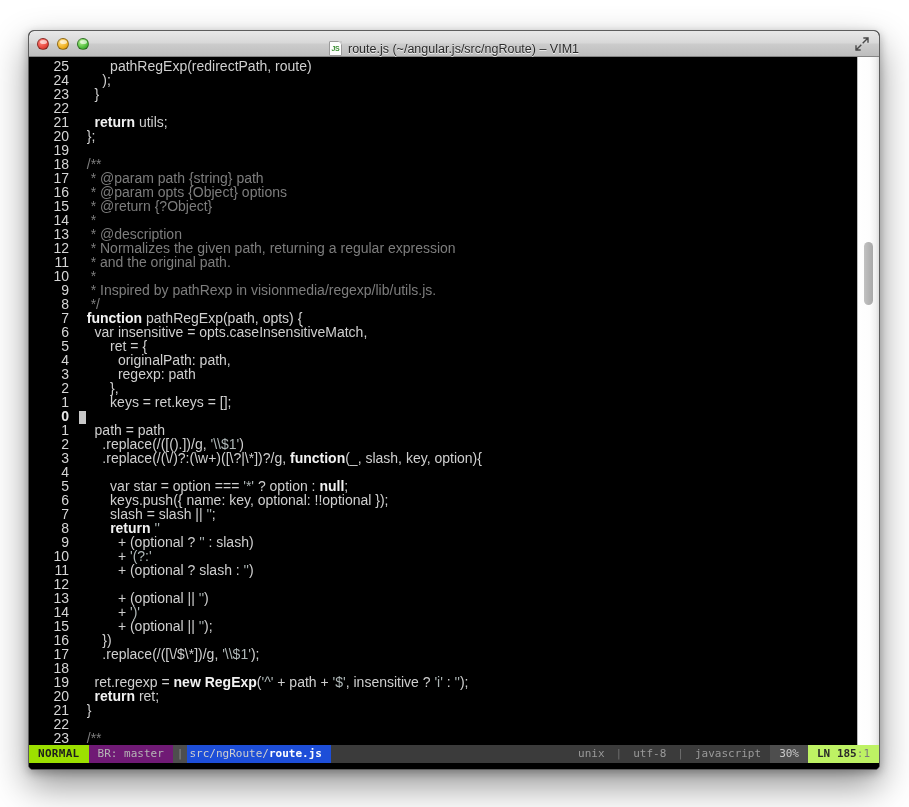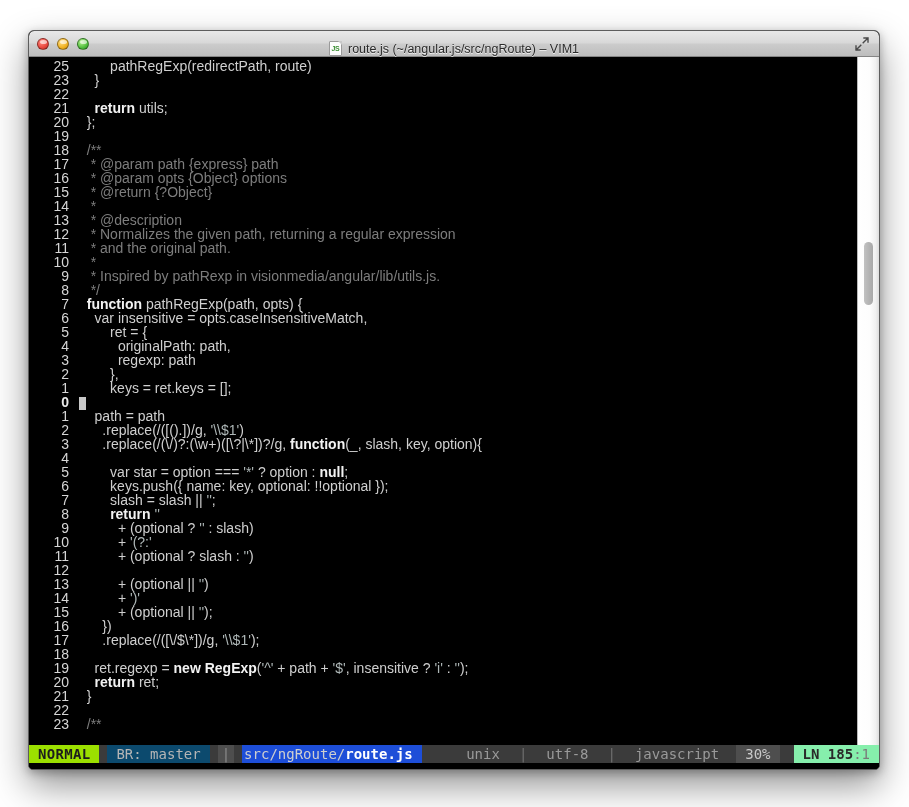--- a/index.html
+++ b/index.html
@@ -180,36 +180,35 @@
     cursor: pointer;
   }
 
   
   #statusbar {
     height: 18px;
     display: flex;
     align-items: flex-start;
     background: #3b3b3b;
     font-family: "DejaVu Sans Mono", monospace;
-    font-size: 14px;
+    font-size: 11px;
     line-height: 18px;
     user-select: none;
-    gap: 8px;
   }
   .seg { padding: 0 9px; white-space: nowrap; }
   .seg-mode    { background: #9ce000; color: #1d1d1d; font-weight: bold; letter-spacing: 0.3px; }
-  .seg-branch  { background: #0c4a6e; color: #b5b5b5; }
+  .seg-branch  { background: #701a75; color: #b5b5b5; }
   .seg-path    { background: #1d4ed8; color: #cfcfcf; padding-left: 2px; }
   .seg-path b  { color: #ffffff; }
   .sep         { background: #4e4e4e; color: #8c8c8c; padding: 0 4px; }
   .spacer      { flex: 1; background: #3b3b3b; }
   .seg-unix, .seg-enc, .seg-ft { background: #3b3b3b; color: #9a9a9a; }
   .sep2        { background: #3b3b3b; color: #6f6f6f; padding: 0 2px; }
   .seg-pct     { background: #4e4e4e; color: #c9c9c9; }
-  .seg-ln      { background: #86efac; color: #2a2a2a; font-weight: bold; margin-left: 6px; }
+  .seg-ln      { background: #bef264; color: #2a2a2a; font-weight: bold; }
   .seg-ln i    { color: #7a7a7a; font-style: normal; font-weight: normal; }
 
   #cmdline {
     height: 22px;
     background: #000000;
   }
 </style>
 </head>
 <body>
 
@@ -231,35 +230,36 @@
       <svg width="14" height="14" viewBox="0 0 14 14" aria-hidden="true">
         <path d="M13 1 L8.2 5.8 M13 1 L13 5 M13 1 L9 1" stroke="#4a4a4a" stroke-width="1.4" fill="none" stroke-linecap="square"></path>
         <path d="M1 13 L5.8 8.2 M1 13 L1 9 M1 13 L5 13" stroke="#4a4a4a" stroke-width="1.4" fill="none" stroke-linecap="square"></path>
       </svg>
     </div>
   </div>
 
   <div id="editor">
     <div id="code-area">
         <div class="line"><span class="lnum">25</span><span class="ltext"><span class="pln">        pathRegExp(redirectPath, route)</span></span></div>
+        <div class="line"><span class="lnum">24</span><span class="ltext"><span class="pln">      );</span></span></div>
         <div class="line"><span class="lnum">23</span><span class="ltext"><span class="pln">    }</span></span></div>
         <div class="line"><span class="lnum">22</span><span class="ltext"><span class="pln"></span></span></div>
         <div class="line"><span class="lnum">21</span><span class="ltext"><span class="pln">    </span><span class="kw">return</span><span class="pln"> utils;</span></span></div>
         <div class="line"><span class="lnum">20</span><span class="ltext"><span class="pln">  };</span></span></div>
         <div class="line"><span class="lnum">19</span><span class="ltext"><span class="pln"></span></span></div>
         <div class="line"><span class="lnum">18</span><span class="ltext"><span class="cmt">  /**</span></span></div>
-        <div class="line"><span class="lnum">17</span><span class="ltext"><span class="cmt">   * @param path {express} path</span></span></div>
+        <div class="line"><span class="lnum">17</span><span class="ltext"><span class="cmt">   * @param path {string} path</span></span></div>
         <div class="line"><span class="lnum">16</span><span class="ltext"><span class="cmt">   * @param opts {Object} options</span></span></div>
         <div class="line"><span class="lnum">15</span><span class="ltext"><span class="cmt">   * @return {?Object}</span></span></div>
         <div class="line"><span class="lnum">14</span><span class="ltext"><span class="cmt">   *</span></span></div>
         <div class="line"><span class="lnum">13</span><span class="ltext"><span class="cmt">   * @description</span></span></div>
         <div class="line"><span class="lnum">12</span><span class="ltext"><span class="cmt">   * Normalizes the given path, returning a regular expression</span></span></div>
         <div class="line"><span class="lnum">11</span><span class="ltext"><span class="cmt">   * and the original path.</span></span></div>
         <div class="line"><span class="lnum">10</span><span class="ltext"><span class="cmt">   *</span></span></div>
-        <div class="line"><span class="lnum">9</span><span class="ltext"><span class="cmt">   * Inspired by pathRexp in visionmedia/angular/lib/utils.js.</span></span></div>
+        <div class="line"><span class="lnum">9</span><span class="ltext"><span class="cmt">   * Inspired by pathRexp in visionmedia/regexp/lib/utils.js.</span></span></div>
         <div class="line"><span class="lnum">8</span><span class="ltext"><span class="cmt">   */</span></span></div>
         <div class="line"><span class="lnum">7</span><span class="ltext"><span class="pln">  </span><span class="kw">function</span><span class="pln"> pathRegExp(path, opts) {</span></span></div>
         <div class="line"><span class="lnum">6</span><span class="ltext"><span class="pln">    var insensitive = opts.caseInsensitiveMatch,</span></span></div>
         <div class="line"><span class="lnum">5</span><span class="ltext"><span class="pln">        ret = {</span></span></div>
         <div class="line"><span class="lnum">4</span><span class="ltext"><span class="pln">          originalPath: path,</span></span></div>
         <div class="line"><span class="lnum">3</span><span class="ltext"><span class="pln">          regexp: path</span></span></div>
         <div class="line"><span class="lnum">2</span><span class="ltext"><span class="pln">        },</span></span></div>
         <div class="line"><span class="lnum">1</span><span class="ltext"><span class="pln">        keys = ret.keys = [];</span></span></div>
         <div class="line current"><span class="lnum">0</span><span class="ltext"><span class="pln"></span><span class="cursor"></span></span></div>
         <div class="line"><span class="lnum">1</span><span class="ltext"><span class="pln">    path = path</span></span></div>

